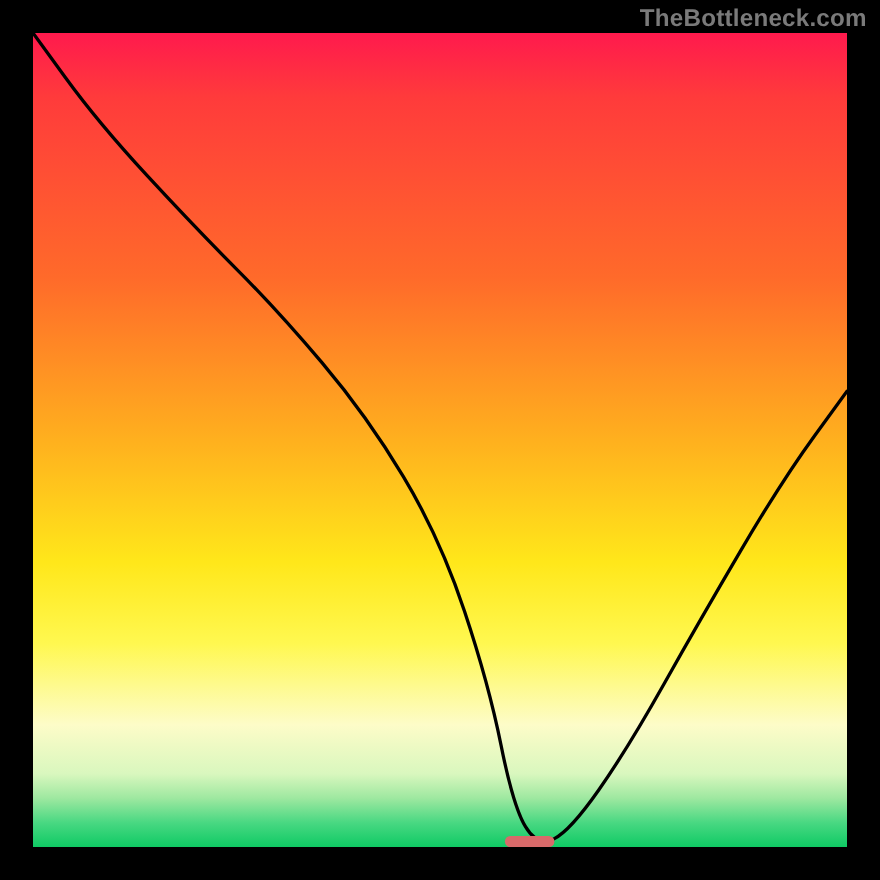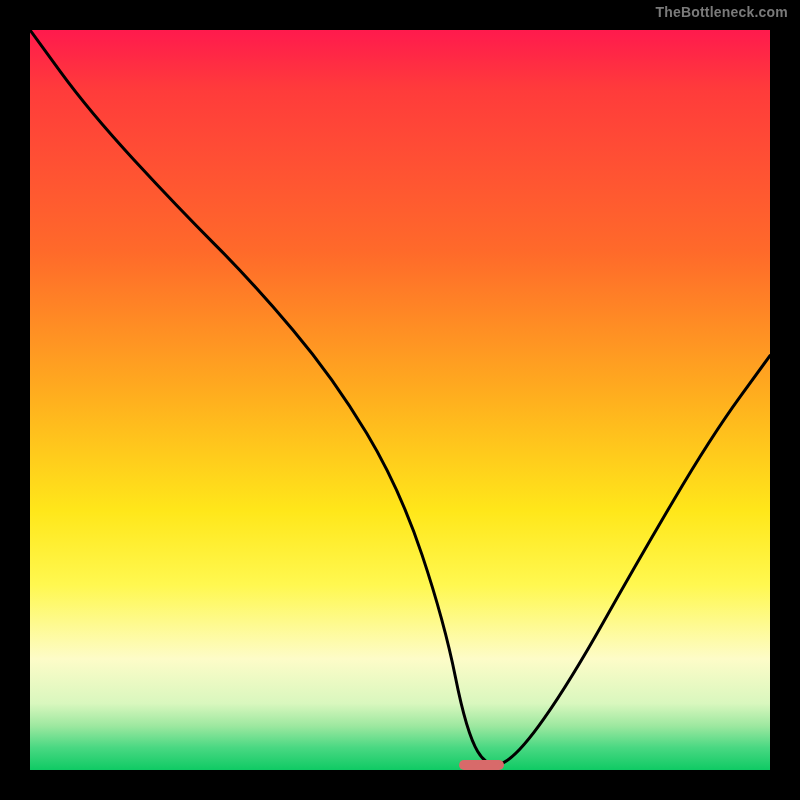--- a/index.html
+++ b/index.html
@@ -15,21 +15,21 @@
     position: relative;
     width: 800px;
     height: 800px;
     background: #000;
   }
   .watermark {
     position: absolute;
     top: 4px;
     right: 12px;
     color: #7a7a7a;
-    font-size: 14px;
+    font-size: 22px;
     font-weight: 600;
     letter-spacing: 0.2px;
     z-index: 20;
     user-select: none;
   }
   .plot-area {
     position: absolute;
     left: 30px;
     top: 30px;
     width: 740px;

